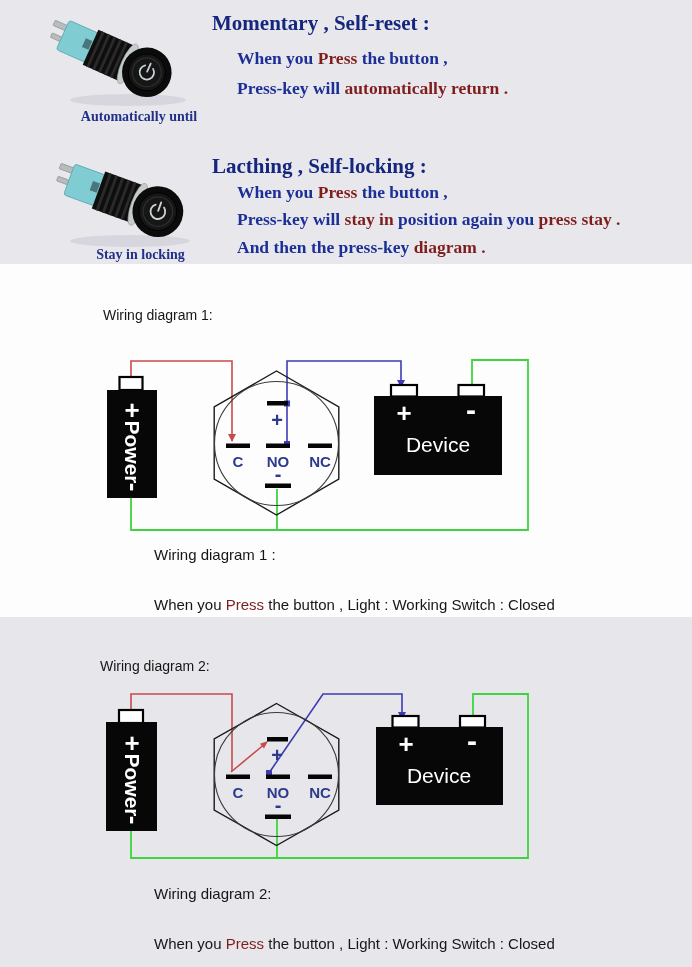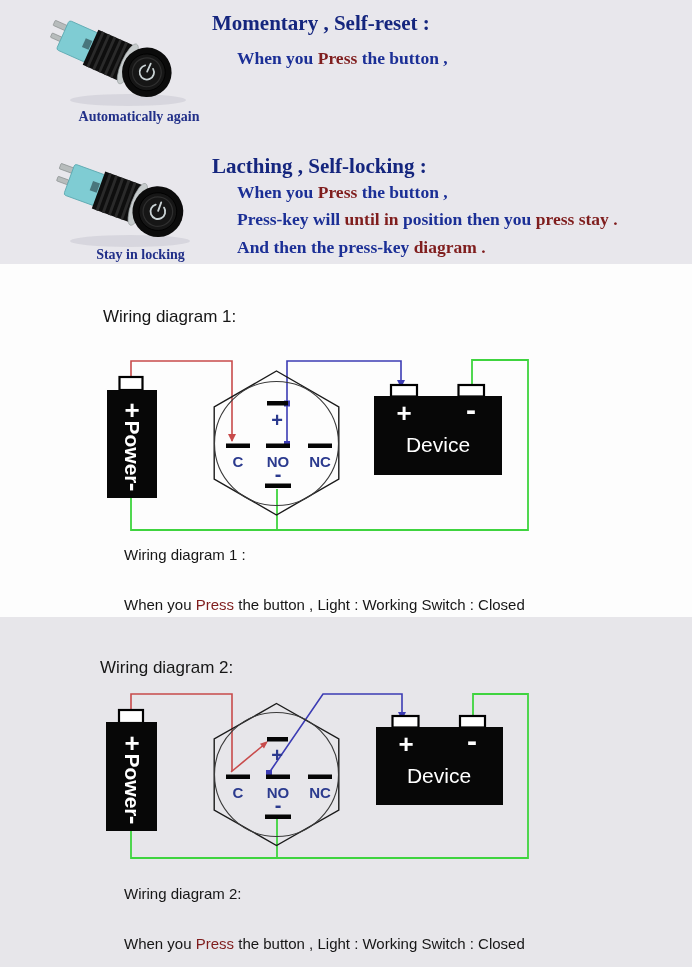--- a/index.html
+++ b/index.html
@@ -8,22 +8,22 @@
   .sec{position:absolute;left:0;width:692px;}
   .sec-top{top:0;height:264px;background:#e8e7ec;}
   .sec-mid{top:264px;height:353px;background:#fdfdfd;}
   .sec-bot{top:617px;height:350px;background:#e7e6ea;}
   .abs{position:absolute;white-space:nowrap;}
   .serif{font-family:"Liberation Serif","DejaVu Serif",serif;}
   .heading{font-size:21px;font-weight:700;color:#15267e;text-align:center;}
   .bodyline{font-size:17.5px;font-weight:700;color:#1b2f96;}
   .seg-red{color:#7f1d1d;}
   .caption{font-size:14px;font-weight:700;color:#223089;text-align:center;}
-  .dtitle{font-size:17px;color:#161616;}
-  .dnote{font-size:15px;color:#161616;}
+  .dtitle{font-size:14px;color:#161616;}
+  .dnote{font-size:15px;color:#161616;margin-left:30px;}
   svg text{font-family:"Liberation Sans",sans-serif;}
   .navy{fill:#2b3a8e;font-weight:600;}
 </style>
 </head>
 <body>
 
 <div class="page">
 
   <div class="sec sec-top">
 
@@ -43,24 +43,25 @@
         <ellipse cx="101" cy="0" rx="8" ry="27" fill="#c6cbcc" stroke="#9aa0a1" stroke-width="0.8"></ellipse>
         <circle cx="127" cy="0" r="31" fill="#0b0b0b"></circle>
         <circle cx="127" cy="0" r="23" fill="#161616" stroke="#000"></circle>
         <circle cx="127" cy="0" r="18" fill="none" stroke="#2f2f2f" stroke-width="1.5"></circle>
         <g stroke="#c9d2d4" stroke-width="2.2" stroke-linecap="round" fill="none">
           <path d="M 121.6,-7.2 A 9 9 0 1 0 132.4,-7.2"></path>
           <line x1="127" y1="-12" x2="127" y2="-1"></line>
         </g>
       </g>
     </svg>
-    <div class="abs caption serif" style="left:53px;top:109px;width:172px">Automatically again</div>
+    <div class="abs caption serif" style="left:53px;top:109px;width:172px">Automatically until</div>
 
     <div class="abs heading serif" style="left:212px;top:11px">Momentary , Self-reset :</div>
     <div class="abs bodyline serif" style="left:237px;top:48px"><span>When you </span><span class="seg-red">Press</span><span> the button ,</span></div>
+    <div class="abs bodyline serif" style="left:237px;top:78px"><span>Press-key will </span><span class="seg-red">automatically return .</span></div>
 
     <svg class="abs" style="left:50px;top:144px" width="150" height="108" viewBox="0 0 150 108">
       <ellipse cx="80" cy="97" rx="60" ry="6" fill="rgba(70,70,95,0.10)"></ellipse>
       <g transform="translate(10,32) scale(0.82) rotate(20)">
         <rect x="-4" y="-15" width="17" height="7" rx="1" fill="#b7bcbc" stroke="#7e8484" stroke-width="0.7"></rect>
         <rect x="-2" y="1" width="14" height="6" rx="1" fill="#b7bcbc" stroke="#7e8484" stroke-width="0.7"></rect>
         <rect x="12" y="-20" width="40" height="40" rx="3" fill="#7fccd3" stroke="#5ba8b0"></rect>
         <rect x="40" y="-8" width="9" height="12" fill="#49767c"></rect>
         <rect x="50" y="-24" width="48" height="48" fill="#0e0e0e"></rect>
         <rect x="55" y="-24" width="3.5" height="48" fill="#2a2a2a"></rect>
@@ -75,21 +76,21 @@
         <g stroke="#c9d2d4" stroke-width="2.2" stroke-linecap="round" fill="none">
           <path d="M 121.6,-7.2 A 9 9 0 1 0 132.4,-7.2"></path>
           <line x1="127" y1="-12" x2="127" y2="-1"></line>
         </g>
       </g>
     </svg>
     <div class="abs heading serif" style="left:212px;top:154px">Lacthing , Self-locking :</div>
 
     <div class="abs caption serif" style="left:53px;top:247px;width:175px">Stay in locking</div>
     <div class="abs bodyline serif" style="left:237px;top:182px"><span>When you </span><span class="seg-red">Press</span><span> the button ,</span></div>
-    <div class="abs bodyline serif" style="left:237px;top:209px"><span>Press-key will </span><span class="seg-red">until in</span><span> position then you </span><span class="seg-red">press stay .</span></div>
+    <div class="abs bodyline serif" style="left:237px;top:209px"><span>Press-key will </span><span class="seg-red">stay in</span><span> position again you </span><span class="seg-red">press stay .</span></div>
     <div class="abs bodyline serif" style="left:237px;top:237px"><span>And then the press-key </span><span class="seg-red">diagram .</span></div>
   </div>
 
   <div class="sec sec-mid"></div>
 
   <div class="abs dtitle" style="left:103px;top:307px">Wiring diagram 1:</div>
 
   <svg class="abs" style="left:0;top:330px" width="692" height="215" viewBox="0 330 692 215">
 
     <g stroke="#3fd43f" stroke-width="1.8" fill="none">

